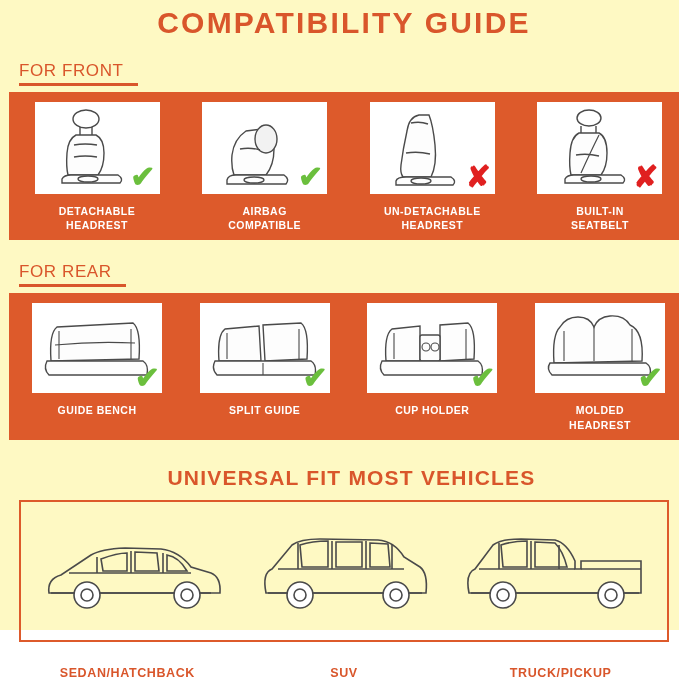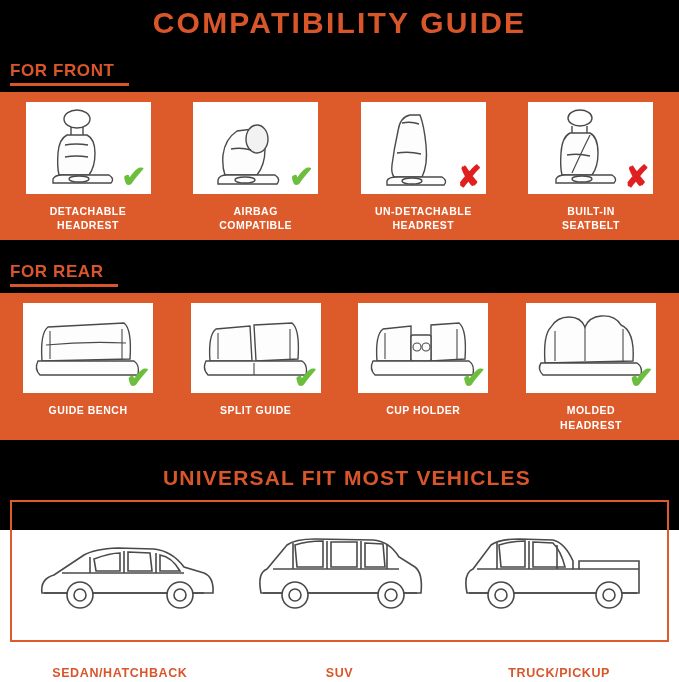--- a/index.html
+++ b/index.html
@@ -5,41 +5,42 @@
   * { box-sizing: border-box; }
   html, body {
     margin: 0; padding: 0;
     width: 679px; height: 682px;
     background: #ffffff;
     font-family: "Liberation Sans", sans-serif;
     overflow: hidden;
   }
   .page {
     position: relative;
-    width: 679px; height: 530px;
-    background: #000000;
+    width: 679px; height: 630px;
+    background: #fef9c3;
+    padding-left: 9px;
   }
 
   
   .main-title {
     text-align: center;
     font-size: 30px;
     font-weight: bold;
     letter-spacing: 2.2px;
     color: #d9562b;
     padding-top: 6px;
     line-height: 1.1;
   }
 
   
   .section-head {
     margin: 22px 0 6px 10px;
     display: inline-block;
     font-size: 17px;
-    font-weight: bold;
+    font-weight: normal;
     letter-spacing: 0.6px;
     color: #d9562b;
     border-bottom: 3px solid #d9562b;
     padding-bottom: 2px;
     padding-right: 14px;
   }
   .head-wrap { padding-left: 0; }
 
   
   .band {

